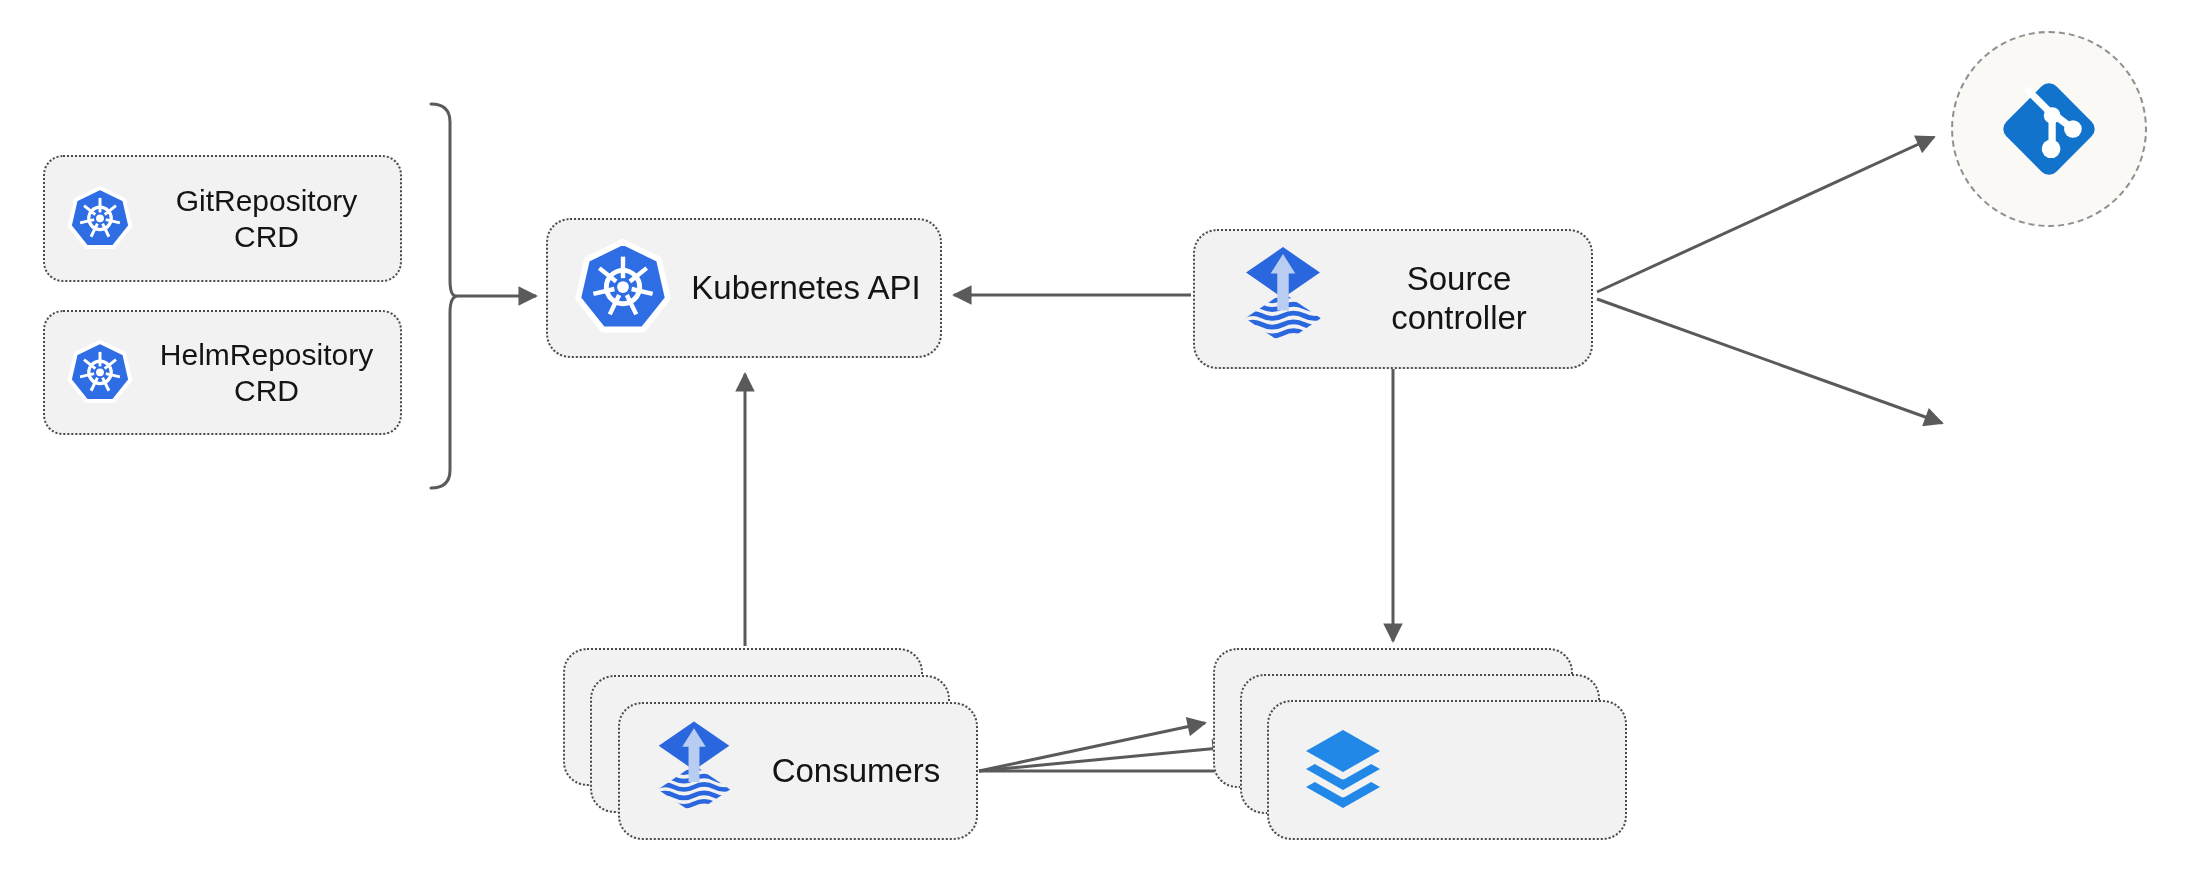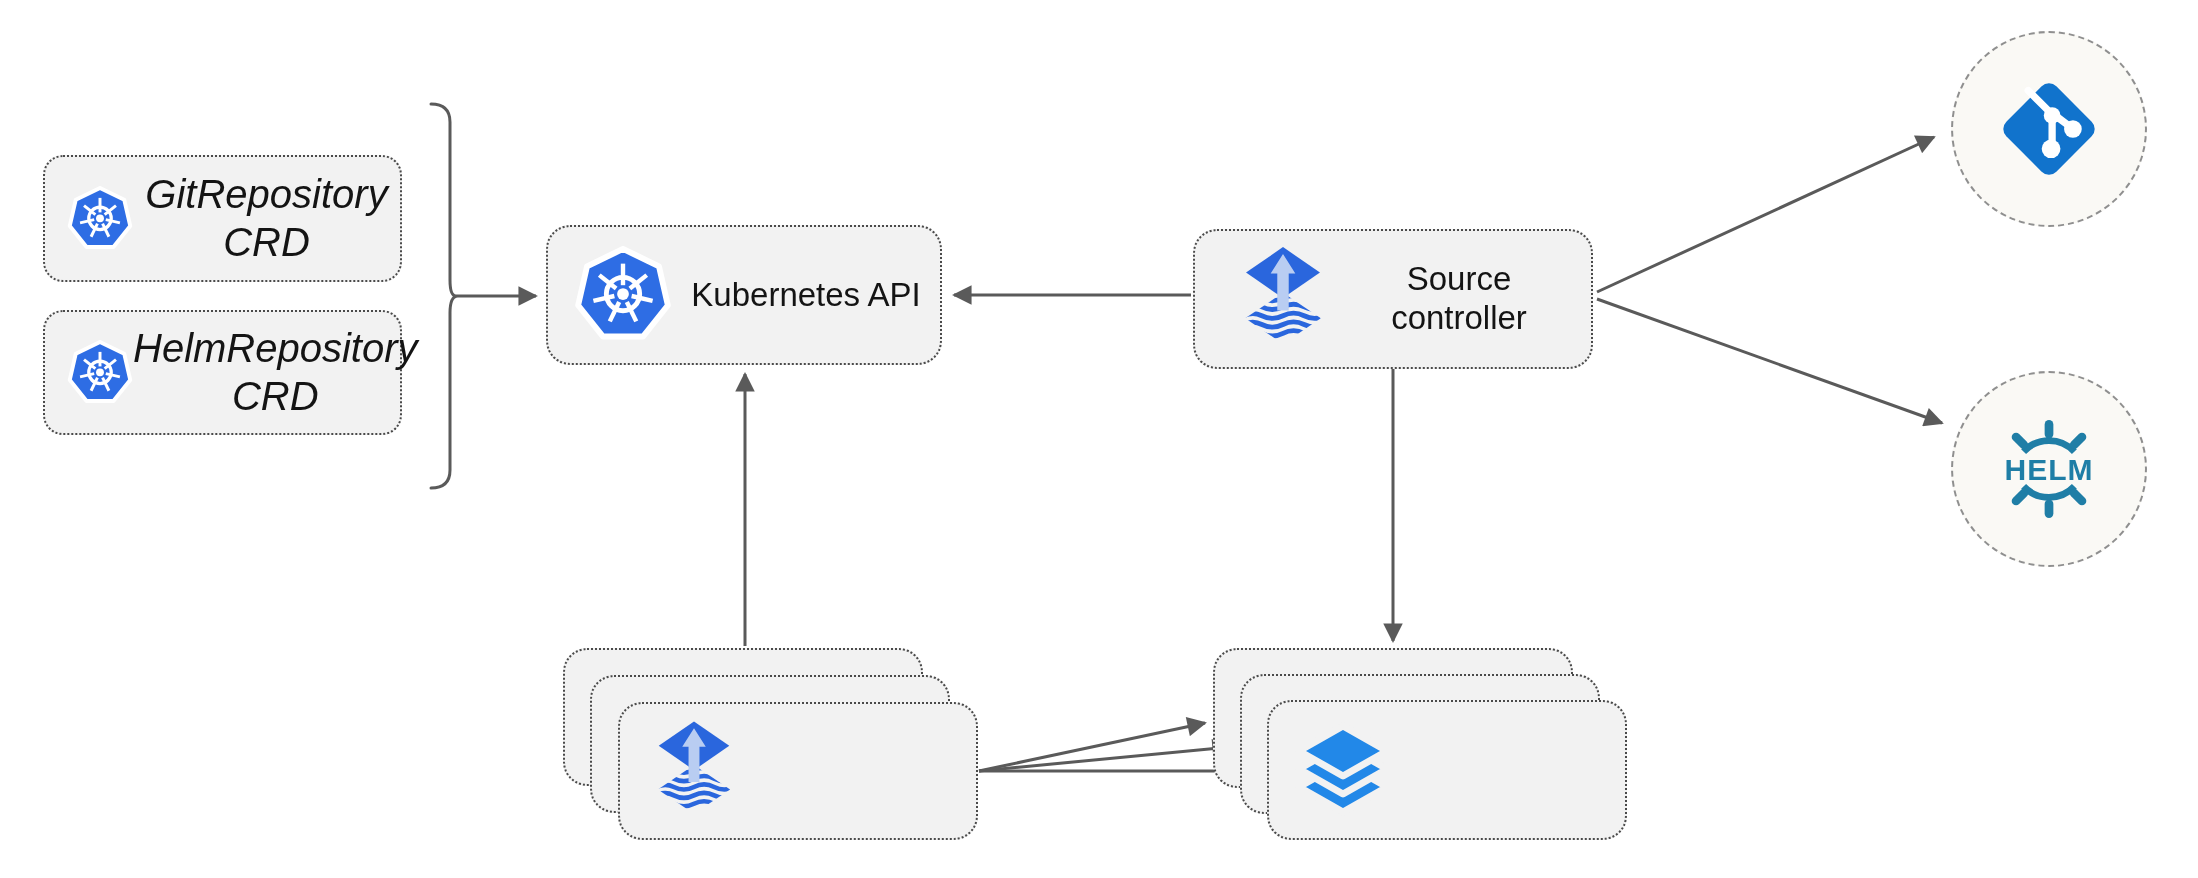--- a/index.html
+++ b/index.html
@@ -24,21 +24,21 @@
   .stack-layer{padding:0;}
   .label{
     flex:1;
     text-align:center;
     font-size:33px;
     line-height:1.18;
     color:#141414;
     white-space:nowrap;
   }
   .label.two-line span{display:block;}
-  .crd-label{font-size:40px;font-style:italic;}
+  .crd-label{font-size:30px;}
   .icon-wrap{flex:0 0 auto;display:flex;align-items:center;justify-content:center;}
   .circle{
     position:absolute;
     width:196px;height:196px;
     border-radius:50%;
     background:var(--circle-fill,#faf9f5);
     border:2.5px dashed var(--circle-border,#8f8f8f);
     box-sizing:border-box;
     display:flex;align-items:center;justify-content:center;
   }
@@ -137,21 +137,21 @@
           <line x1="43" y1="43.4" x2="25.8" y2="29.7"></line>
         </g>
       </svg>
     </span>
     <span class="label crd-label two-line">
       <span>HelmRepository</span>
       <span>CRD</span>
     </span>
   </div>
 
-  <div class="node" style="left:546px;top:225px;width:396px;height:140px;padding-left:26px;align-items:center;">
+  <div class="node" style="left:546px;top:218px;width:396px;height:140px;padding-left:26px;align-items:center;">
     <span class="icon-wrap">
       <svg width="98" height="98" viewBox="0 0 100 100">
         <polygon class="k8s-hepta" points="50,3 86.7,20.7 95.8,60.5 70.4,92.4 29.6,92.4 4.2,60.5 13.3,20.7"></polygon>
         <circle class="k8s-wheel" cx="50" cy="49" r="17" stroke-width="5"></circle>
         <circle class="k8s-wheel-fill" cx="50" cy="49" r="6"></circle>
         <g class="k8s-wheel" stroke-width="4.5">
           <line x1="50" y1="40" x2="50" y2="18"></line>
             <line x1="57" y1="43.4" x2="74.2" y2="29.7"></line>
           <line x1="58.8" y1="51" x2="80.2" y2="55.9"></line>
             <line x1="53.9" y1="57.1" x2="63.5" y2="76.9"></line>
@@ -193,20 +193,21 @@
           <path class="flux-wave" d="M2,60 Q 14,52 26,58 T 50,58 T 74,58 T 98,58"></path>
           <path class="flux-wave" d="M2,70 Q 14,62 26,68 T 50,68 T 74,68 T 98,68"></path>
           <path class="flux-wave" d="M2,80 Q 14,72 26,78 T 50,78 T 74,78 T 98,78"></path>
           <path class="flux-wave" d="M2,90 Q 14,82 26,88 T 50,88 T 74,88 T 98,88"></path>
           <path class="flux-wave" d="M2,100 Q 14,92 26,98 T 50,98 T 74,98 T 98,98"></path>
         </g>
         <polygon class="flux-diamond" points="50,0 92,29 50,58 8,29"></polygon>
         <polygon class="flux-arrow" points="50,8 64,30 56.5,30 56.5,72 43.5,72 43.5,30 36,30"></polygon>
       </svg>
     </span>
+    <span class="label">Consumers</span>
   </div>
 
   <div class="node stack-layer" style="left:1213px;top:648px;width:360px;height:140px;"></div>
   <div class="node stack-layer" style="left:1240px;top:674px;width:360px;height:140px;"></div>
   <div class="node" style="left:1267px;top:700px;width:360px;height:140px;padding-left:24px;">
     <span class="icon-wrap">
       <svg width="100" height="96" viewBox="0 0 100 96">
         <polygon class="layers-poly" points="50,40 94,65 50,90 6,65"></polygon>
         <polygon class="layers-poly" points="50,22 94,47 50,72 6,47"></polygon>
         <polygon class="layers-poly" points="50,4 94,29 50,54 6,29"></polygon>
@@ -221,29 +222,14 @@
         <line class="git-white" x1="30" y1="13" x2="49" y2="32"></line>
         <line class="git-white" x1="53" y1="40" x2="53" y2="62"></line>
         <line class="git-white" x1="56" y1="37" x2="68" y2="46" stroke-width="6"></line>
         <circle class="git-dot" cx="53" cy="37" r="8"></circle>
         <circle class="git-dot" cx="52" cy="69" r="9"></circle>
         <circle class="git-dot" cx="73" cy="50" r="8.5"></circle>
       </svg>
     </span>
   </div>
 
-  <div class="circle" style="left:1951px;top:371px;">
-    <span class="icon-wrap">
-      <svg width="126" height="100" viewBox="0 0 130 100">
-        <path class="helm-stroke" d="M 38.8,32 A 36,36 0 0 1 91.2,32"></path>
-        <path class="helm-stroke" d="M 38.8,68 A 36,36 0 0 0 91.2,68"></path>
-        <line class="helm-spoke" x1="65" y1="14" x2="65" y2="4"></line>
-        <line class="helm-spoke" x1="65" y1="86" x2="65" y2="96"></line>
-        <line class="helm-spoke" x1="39" y1="25" x2="31" y2="17"></line>
-        <line class="helm-spoke" x1="91" y1="25" x2="99" y2="17"></line>
-        <line class="helm-spoke" x1="39" y1="75" x2="31" y2="83"></line>
-        <line class="helm-spoke" x1="91" y1="75" x2="99" y2="83"></line>
-        <text class="helm-text" x="65" y="61" text-anchor="middle">HELM</text>
-      </svg>
-    </span>
-  </div>
 
 </div>
 
 </body></html>

